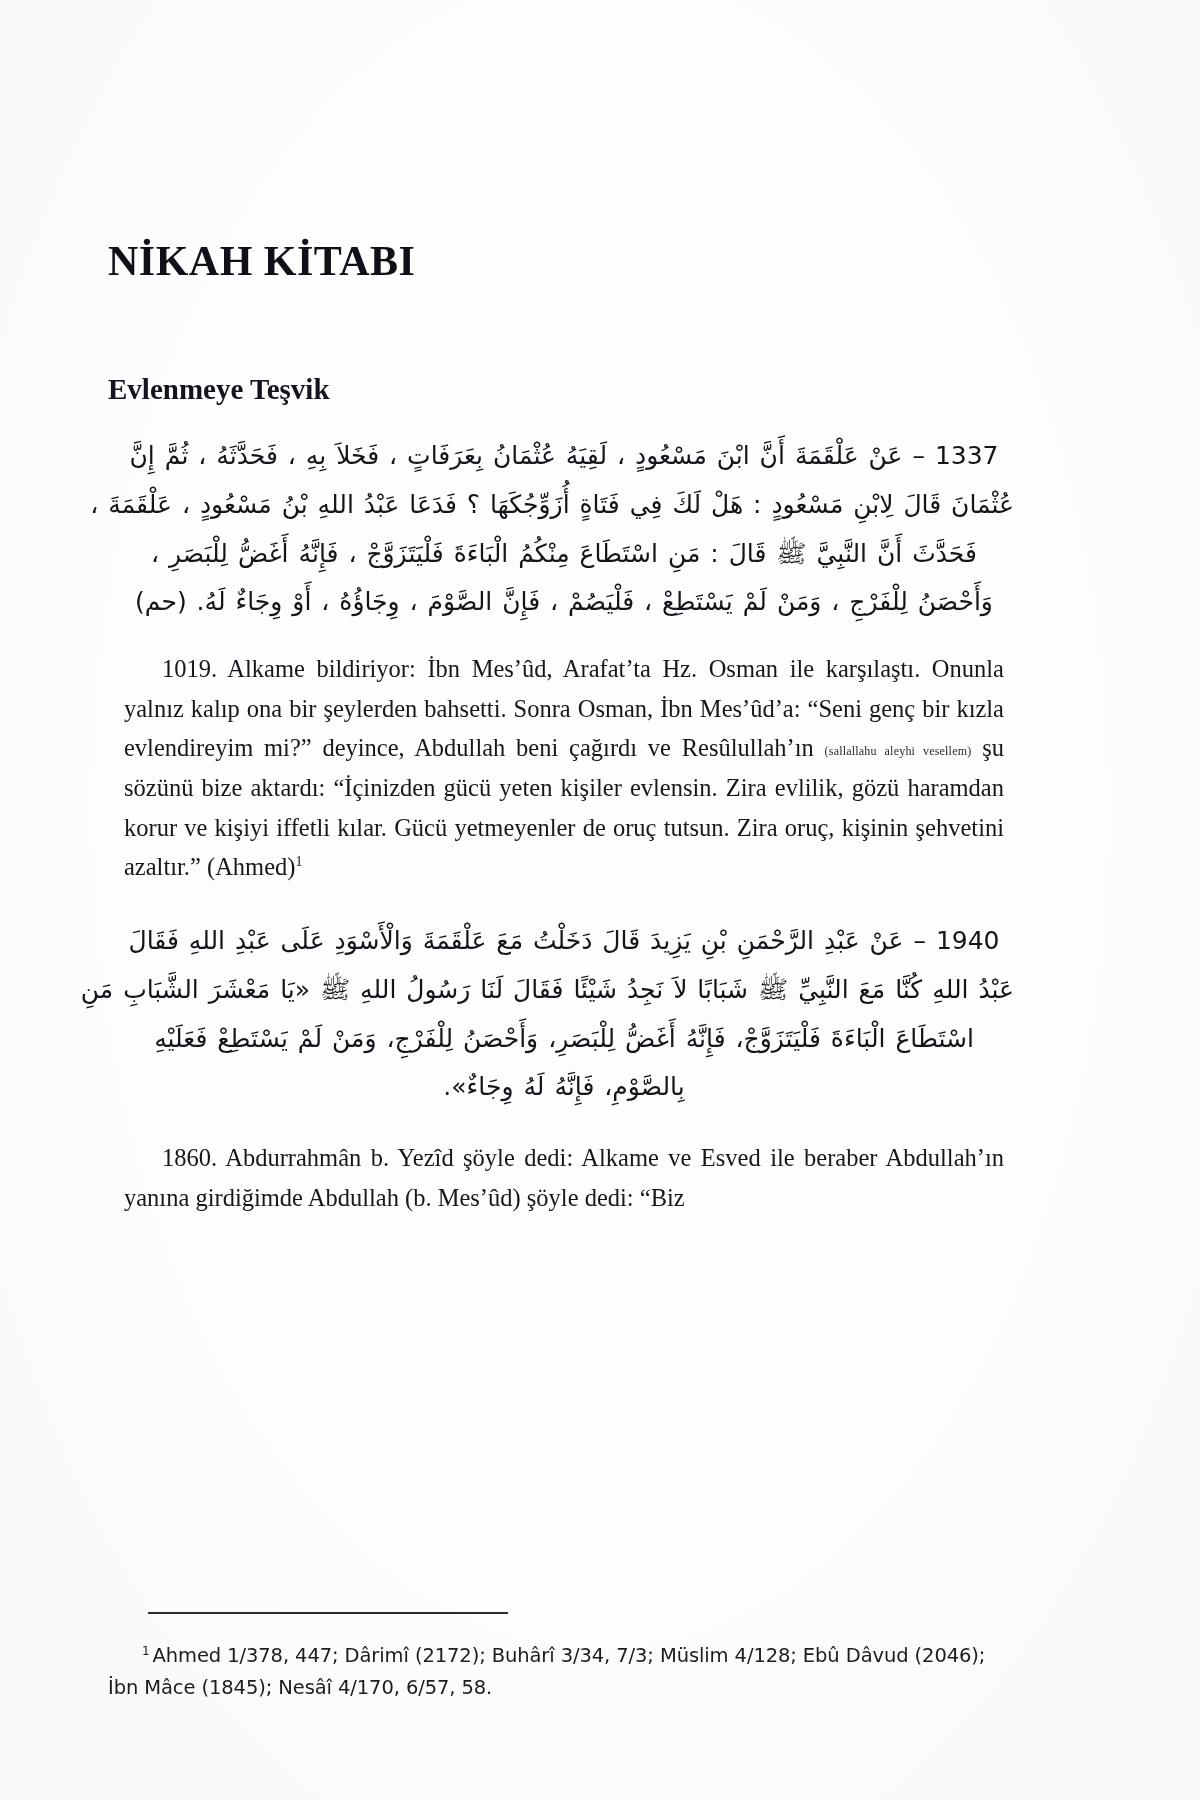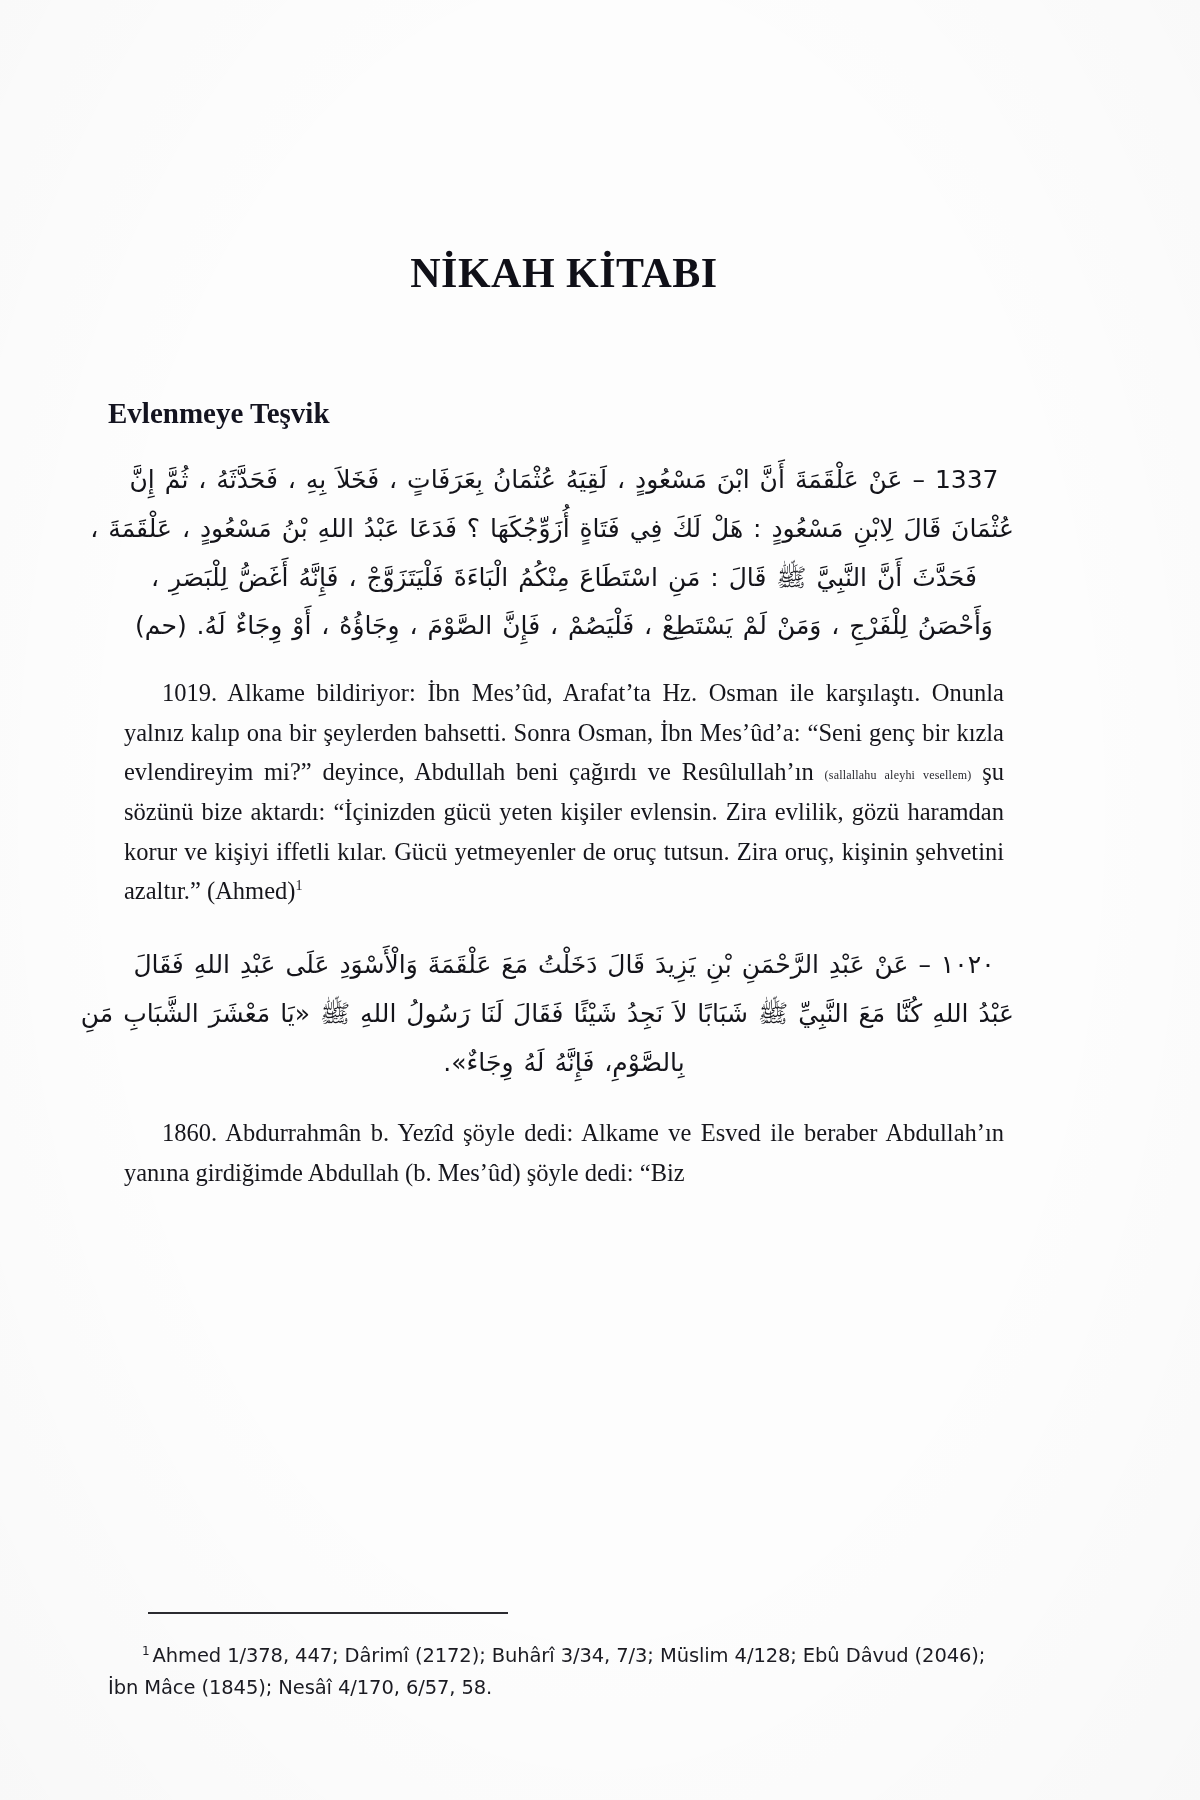--- a/index.html
+++ b/index.html
@@ -36,25 +36,25 @@
 
   .content {
     position: absolute;
     left: 108px;
     top: 0;
     width: 912px;
     height: 1800px;
   }
 
   .book-title {
-    text-align: center;
+    text-align: left;
     font-size: 42px;
     font-weight: bold;
     letter-spacing: 0.5px;
-    margin: 12px;
+    margin: 0;
     padding-top: 237px;
     color: #101018;
     font-family: "Liberation Serif", "DejaVu Serif", serif;
   }
 
   .section-title {
     text-align: left;
     font-size: 29px;
     font-weight: bold;
     margin: 0;
@@ -160,22 +160,23 @@
     <div class="arabic-block" id="arabic-1019">
       <span class="ar-line">1337 – عَنْ عَلْقَمَةَ أَنَّ ابْنَ مَسْعُودٍ ، لَقِيَهُ عُثْمَانُ بِعَرَفَاتٍ ، فَخَلاَ بِهِ ، فَحَدَّثَهُ ، ثُمَّ إِنَّ</span>
       <span class="ar-line">عُثْمَانَ قَالَ لِابْنِ مَسْعُودٍ : هَلْ لَكَ فِي فَتَاةٍ أُزَوِّجُكَهَا ؟ فَدَعَا عَبْدُ اللهِ بْنُ مَسْعُودٍ ، عَلْقَمَةَ ،</span>
       <span class="ar-line">فَحَدَّثَ أَنَّ النَّبِيَّ ﷺ قَالَ : مَنِ اسْتَطَاعَ مِنْكُمُ الْبَاءَةَ فَلْيَتَزَوَّجْ ، فَإِنَّهُ أَغَضُّ لِلْبَصَرِ ،</span>
       <span class="ar-line">وَأَحْصَنُ لِلْفَرْجِ ، وَمَنْ لَمْ يَسْتَطِعْ ، فَلْيَصُمْ ، فَإِنَّ الصَّوْمَ ، وِجَاؤُهُ ، أَوْ وِجَاءٌ لَهُ. (حم)</span>
     </div>
 
     <p class="translation" id="translation-1019"><span>1019. Alkame bildiriyor: İbn Mes’ûd, Arafat’ta Hz. Osman ile karşılaştı. Onunla yalnız kalıp ona bir şeylerden bahsetti. Sonra Osman, İbn Mes’ûd’a: “Seni genç bir kızla evlendireyim mi?” deyince, Abdullah beni çağırdı ve Resûlullah’ın </span><span class="honorific">(sallallahu aleyhi vesellem)</span><span> şu sözünü bize aktardı: “İçinizden gücü yeten kişiler evlensin. Zira evlilik, gözü haramdan korur ve kişiyi iffetli kılar. Gücü yetmeyenler de oruç tutsun. Zira oruç, kişinin şehvetini azaltır.” (Ahmed)</span><sup class="fn-ref">1</sup></p>
 
     <div class="arabic-block" id="arabic-1020">
-      <span class="ar-line">١٠٢٠ – عَنْ عَبْدِ الرَّحْمَنِ بْنِ يَزِيدَ قَالَ دَخَلْتُ مَعَ عَلْقَمَةَ وَالْأَسْوَدِ عَلَى عَبْدِ اللهِ فَقَالَ</span>
+      <span class="ar-line">1940 – عَنْ عَبْدِ الرَّحْمَنِ بْنِ يَزِيدَ قَالَ دَخَلْتُ مَعَ عَلْقَمَةَ وَالْأَسْوَدِ عَلَى عَبْدِ اللهِ فَقَالَ</span>
       <span class="ar-line">عَبْدُ اللهِ كُنَّا مَعَ النَّبِيِّ ﷺ شَبَابًا لاَ نَجِدُ شَيْئًا فَقَالَ لَنَا رَسُولُ اللهِ ﷺ «يَا مَعْشَرَ الشَّبَابِ مَنِ</span>
+      <span class="ar-line">اسْتَطَاعَ الْبَاءَةَ فَلْيَتَزَوَّجْ، فَإِنَّهُ أَغَضُّ لِلْبَصَرِ، وَأَحْصَنُ لِلْفَرْجِ، وَمَنْ لَمْ يَسْتَطِعْ فَعَلَيْهِ</span>
       <span class="ar-line">بِالصَّوْمِ، فَإِنَّهُ لَهُ وِجَاءٌ».</span>
     </div>
 
     <p class="translation" id="translation-1020">1860. Abdurrahmân b. Yezîd şöyle dedi: Alkame ve Esved ile beraber Abdullah’ın yanına girdiğimde Abdullah (b. Mes’ûd) şöyle dedi: “Biz</p>
 
     <div class="footnote-area">
       <hr class="footnote-rule">
       <p class="footnote-text"><sup>1</sup><span>Ahmed 1/378, 447; Dârimî (2172); Buhârî 3/34, 7/3; Müslim 4/128; Ebû Dâvud (2046); İbn Mâce (1845); Nesâî 4/170, 6/57, 58.</span></p>
     </div>
 

